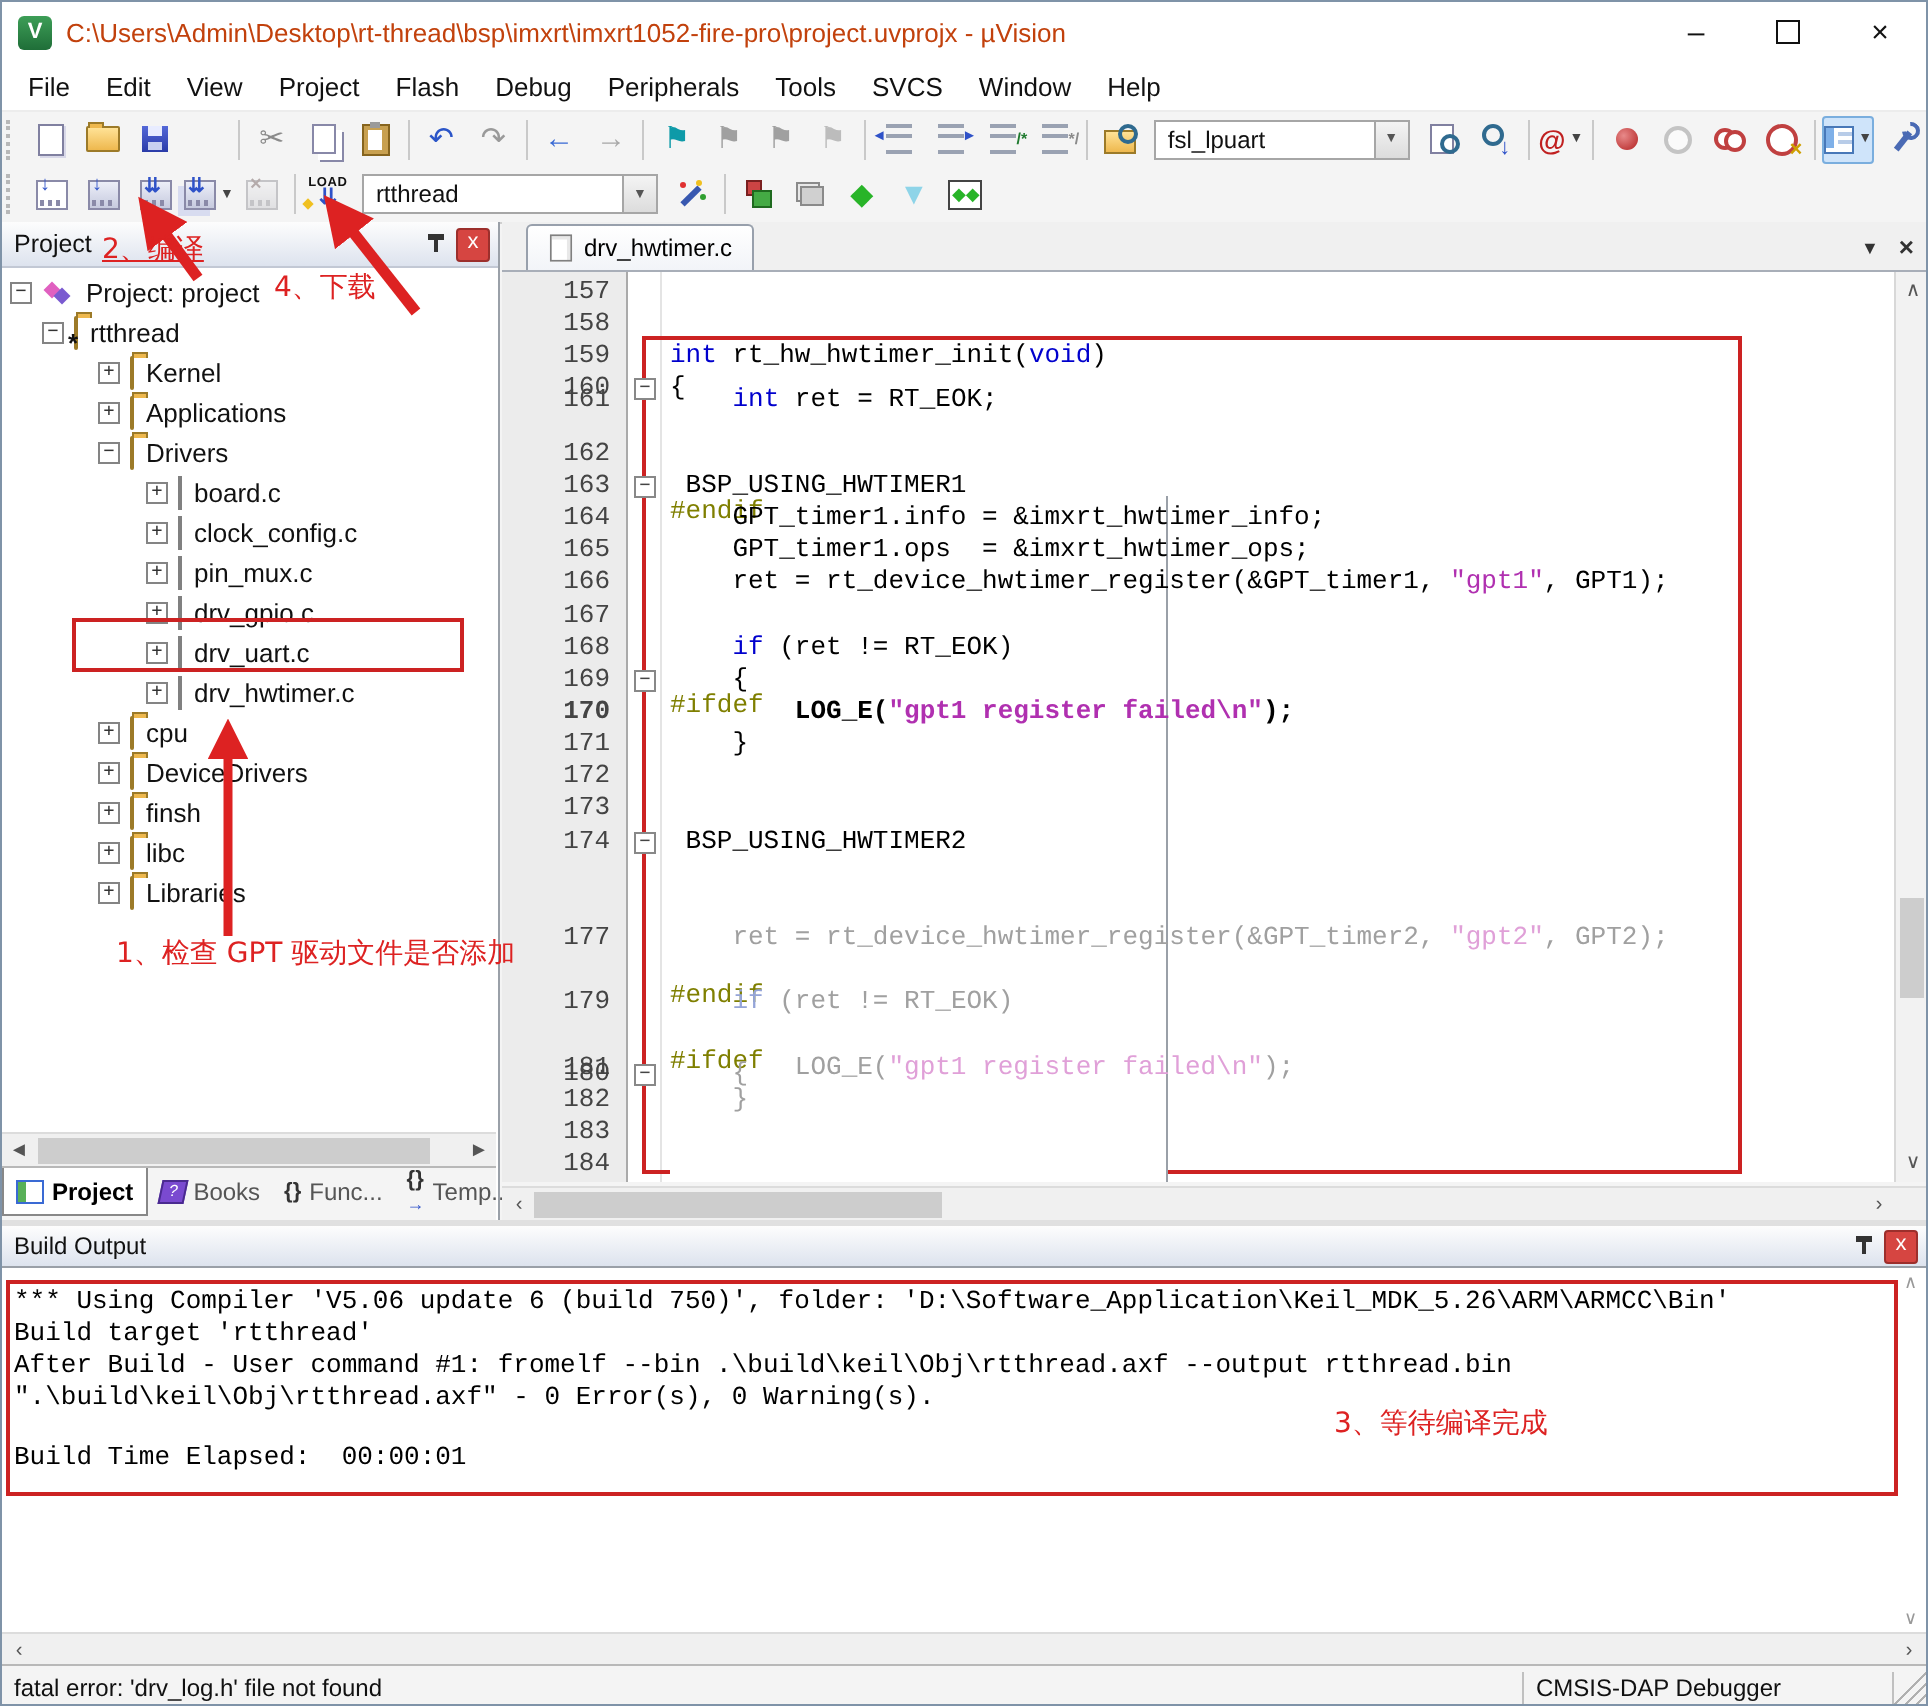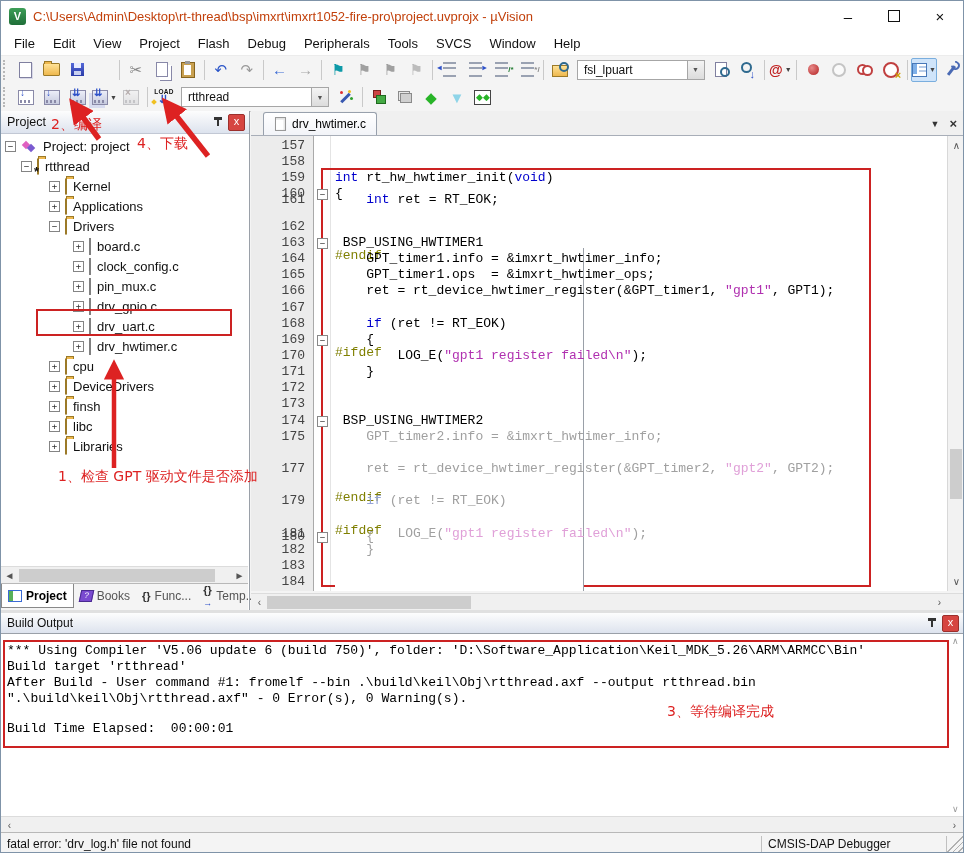--- a/index.html
+++ b/index.html
@@ -558,44 +558,40 @@
       </div>
       <div class="cl" style="top: 179.65px;">
         <span class="ln">168</span>
         <span class="ct"><span>    </span><span class="kw">if</span><span> (ret != RT_EOK)</span></span>
       </div>
       <div class="cl" style="top: 195.8px;">
         <span class="ln">169</span>
         <span class="fb">−</span>
         <span class="ct"><span>    {</span></span>
       </div>
-      <div class="cl" style="top: 211.95px;">
+      <div class="cl" style="top: 211.95px; font-weight: bold;">
         <span class="ln">170</span>
         <span class="ct"><span>        LOG_E(</span><span class="st">"gpt1 register failed\n"</span><span>);</span></span>
       </div>
       <div class="cl" style="top: 228.1px;">
         <span class="ln">171</span>
         <span class="ct"><span>    }</span></span>
       </div>
       <div class="cl" style="top: 244.25px;">
         <span class="ln">172</span>
         <span class="ct"><span class="pp">#endif</span></span>
       </div>
       <div class="cl" style="top: 260.4px;">
         <span class="ln">173</span>
         <span class="ct"></span>
       </div>
       <div class="cl" style="top: 276.55px;">
         <span class="ln">174</span>
         <span class="fb">−</span>
         <span class="ct"><span class="pp">#ifdef</span><span> BSP_USING_HWTIMER2</span></span>
-      </div>
-      <div class="cl" style="top: 292.7px;">
-        <span class="ln">175</span>
-        <span class="ct"><span class="ip">    GPT_timer2.info = &amp;imxrt_hwtimer_info;</span></span>
       </div>
       <div class="cl" style="top: 325px;">
         <span class="ln">177</span>
         <span class="ct"><span class="ip">    ret = rt_device_hwtimer_register(&amp;GPT_timer2, </span><span class="is">"gpt2"</span><span class="ip">, GPT2);</span></span>
       </div>
       <div class="cl" style="top: 357.3px;">
         <span class="ln">179</span>
         <span class="ct"><span class="ip">    </span><span class="ik">if</span><span class="ip"> (ret != RT_EOK)</span></span>
       </div>
       <div class="cl" style="top: 393px;">
@@ -657,21 +653,21 @@
   </div>
 
   <div class="statusbar">
     <div class="sb-left">fatal error: 'drv_log.h' file not found</div>
     <div class="sb-sep"></div>
     <div class="sb-dbg">CMSIS-DAP Debugger</div>
     <div class="sb-sep"></div>
     <div class="sb-grip"></div>
   </div>
 
-  <div class="anno" id="anno-compile" style="color: rgb(221, 34, 34);">2、编译</div>
+  <div class="anno" id="anno-compile" style="color: rgb(221, 34, 34); text-decoration: underline;">2、编译</div>
   <div class="anno" id="anno-download" style="color: rgb(221, 34, 34);">4、下载</div>
   <div class="anno" id="anno-check" style="color: rgb(221, 34, 34);">1、检查 GPT 驱动文件是否添加</div>
   <div class="anno" id="anno-wait" style="color: rgb(221, 34, 34);">3、等待编译完成</div>
 
   <svg class="arrows">
     <defs>
       <marker id="ah" markerWidth="4.5" markerHeight="4.5" refX="3" refY="2.25" orient="auto">
         <path d="M0,0 L4.5,2.25 L0,4.5 z" fill="#dd2222"></path>
       </marker>
     </defs>

